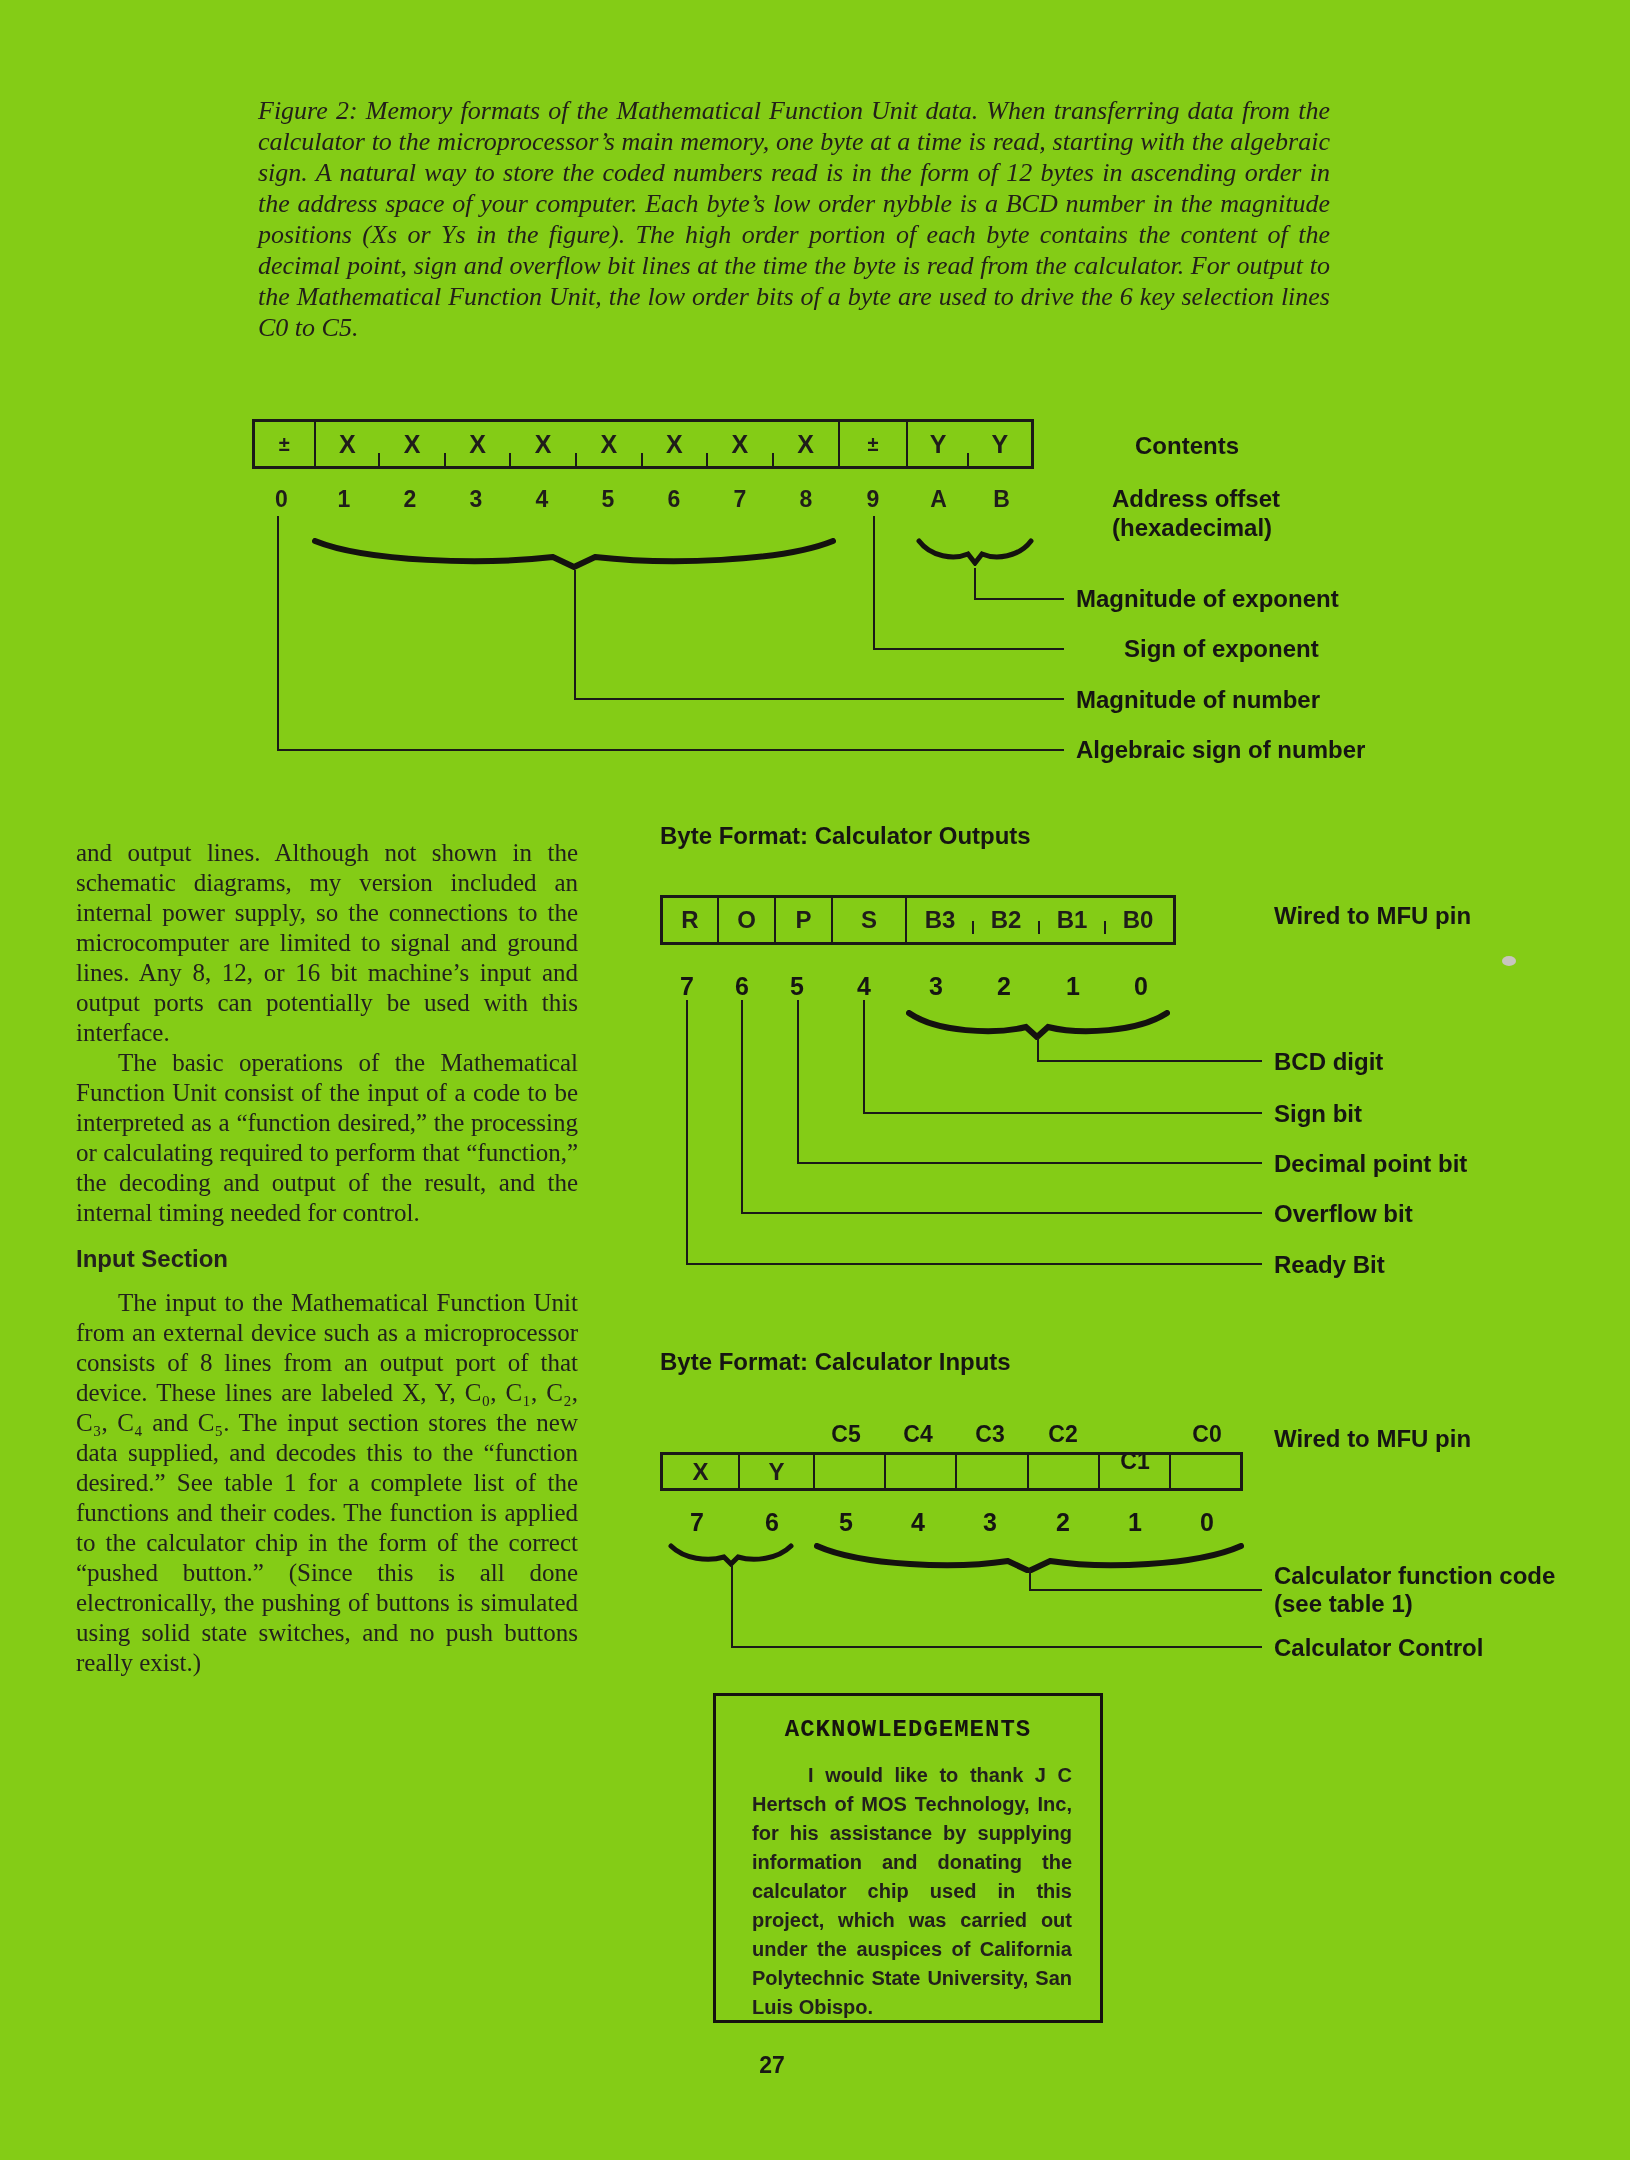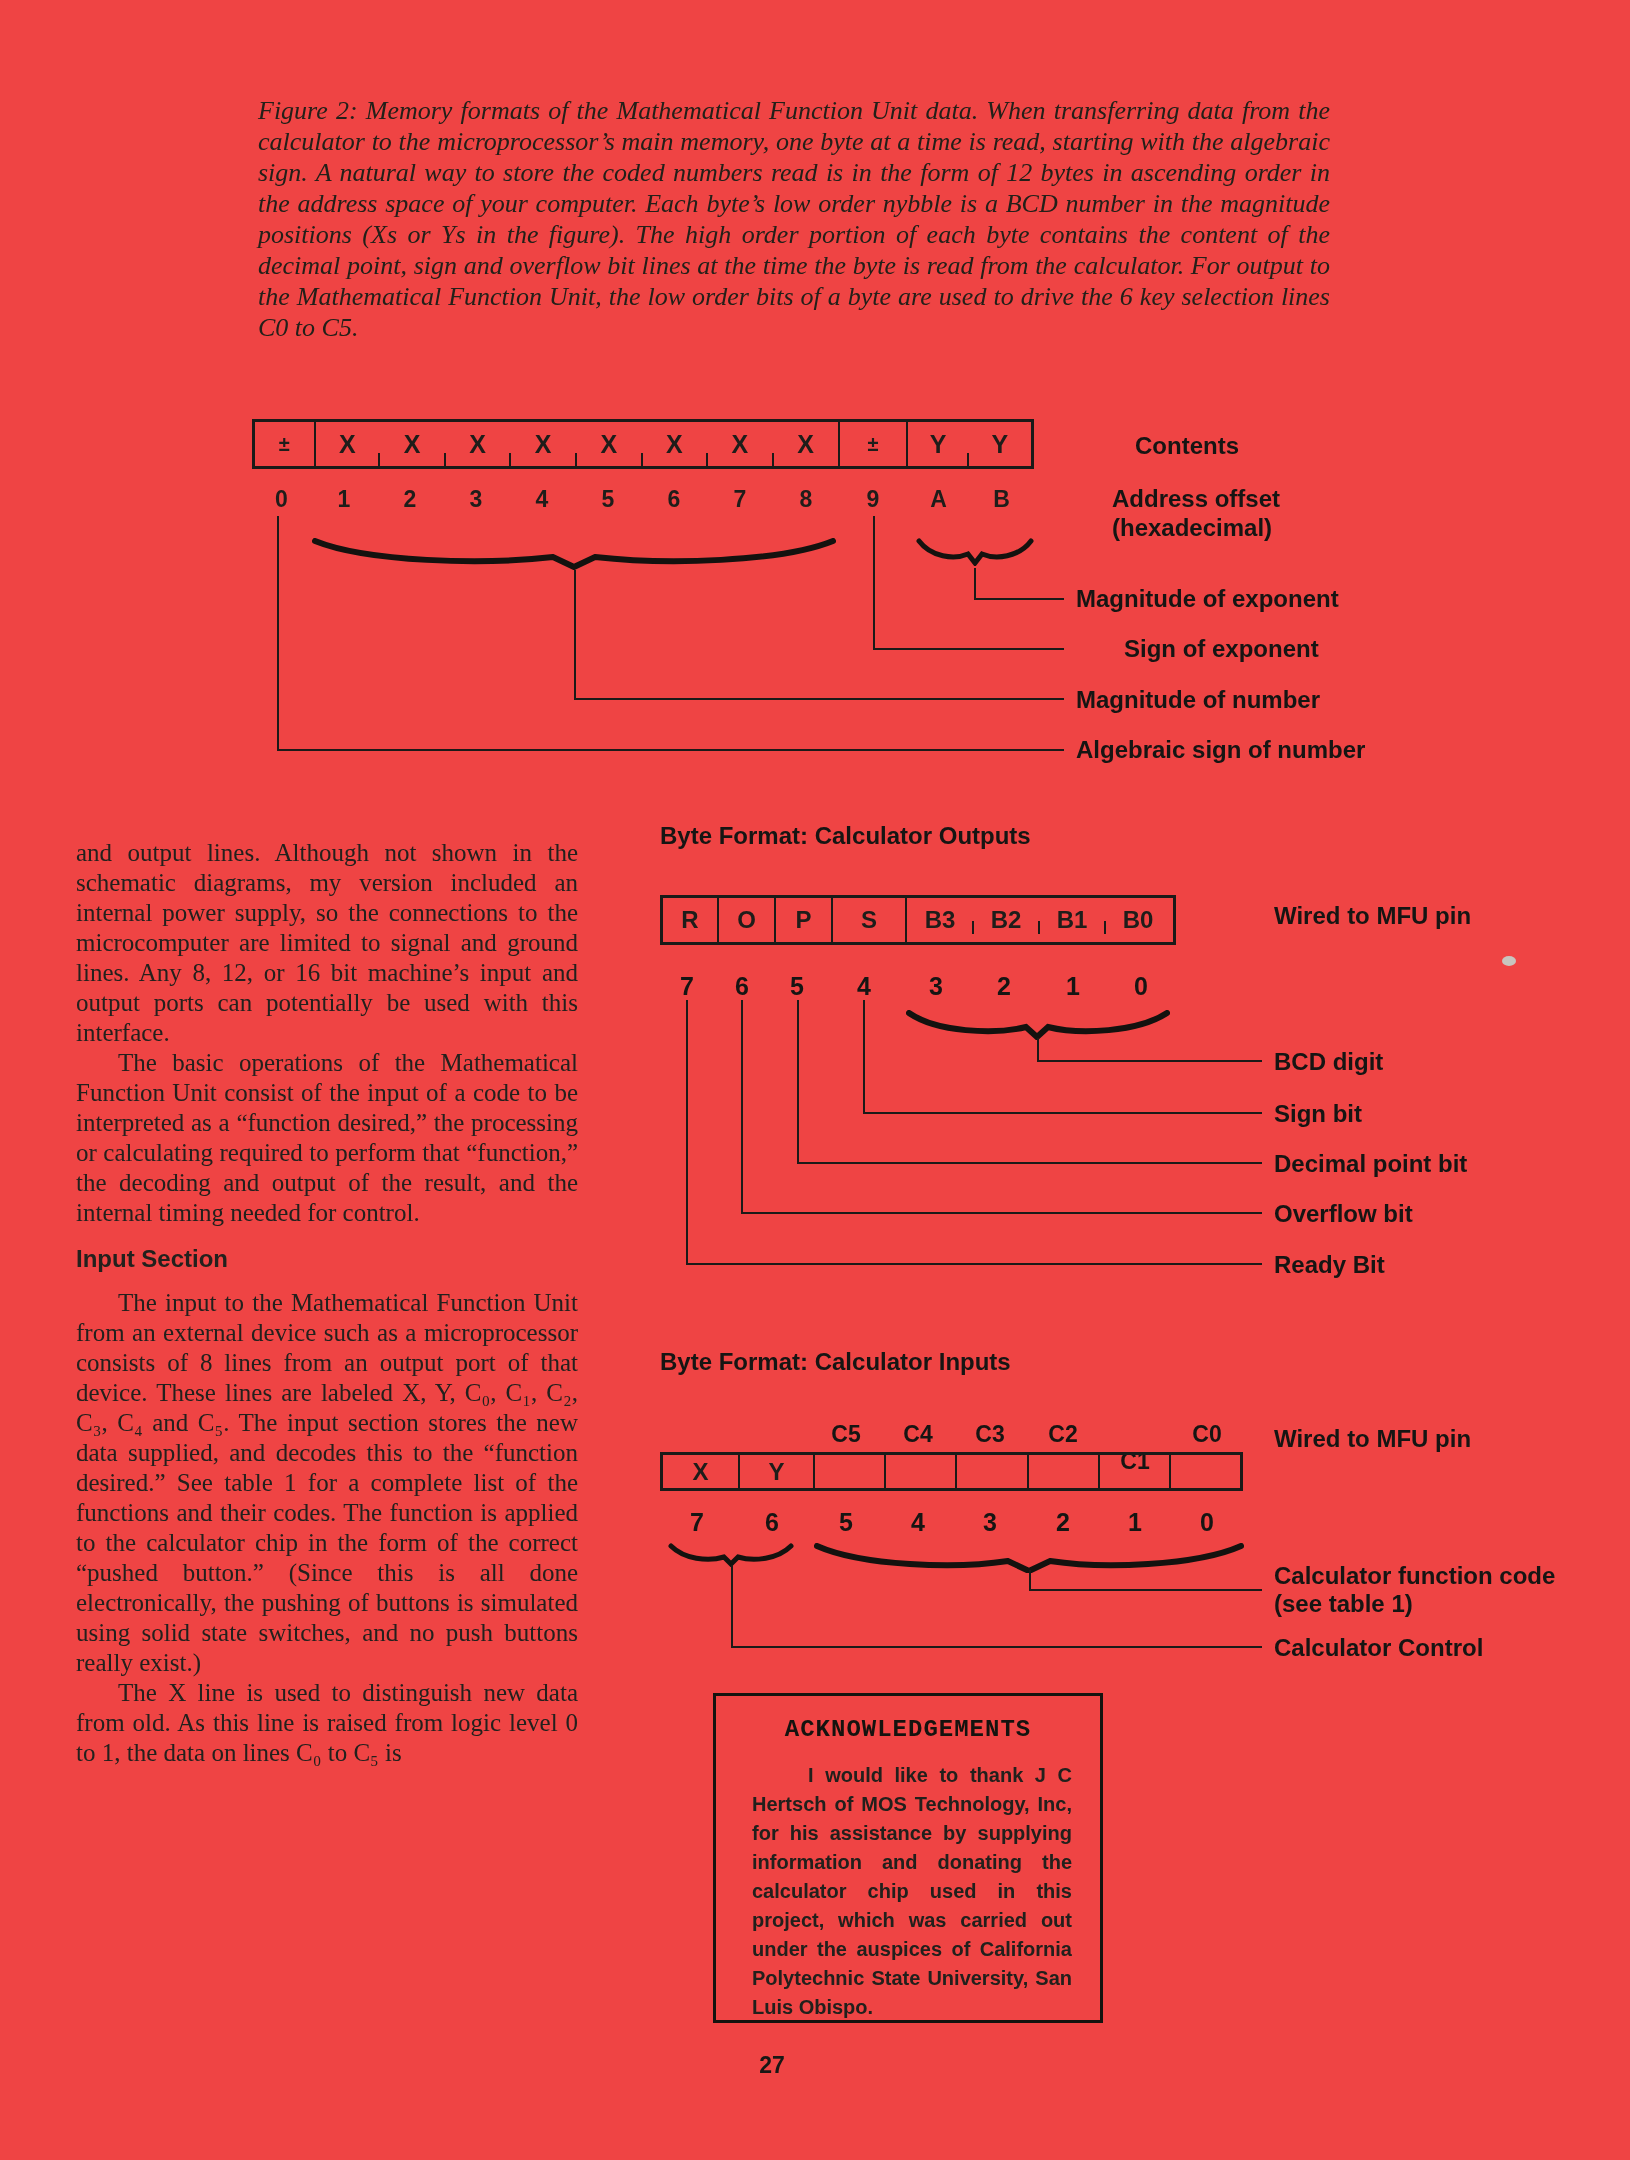--- a/index.html
+++ b/index.html
@@ -1,19 +1,19 @@
 <!DOCTYPE html>
 <html><head>
 <meta charset="utf-8">
 <style>
   * { margin:0; padding:0; box-sizing:border-box; }
   html,body { background:#e8e7e4; }
   #page {
     position:relative; width:1630px; height:2160px;
-    background:#ef4444; overflow:hidden;
+    background:#84cc16; overflow:hidden;
     font-family:"Liberation Serif","DejaVu Serif",serif;
     color:#1f1d1a;
   }
   
   #caption {
     position:absolute; left:258px; top:95px; width:1072px;
     font-style:italic; font-size:26px; line-height:31px;
     text-align:justify; color:#232019;
   }
   .dlabel {
@@ -236,21 +236,20 @@
 
   <div class="dlabel" style="left:1274px;top:1562px;">Calculator function code</div>
   <div class="dlabel" style="left:1274px;top:1590px;text-align:right;">(see table 1)</div>
   <div class="dlabel" style="left:1274px;top:1634px;">Calculator Control</div>
 
   <div id="article">
     <p>and output lines. Although not shown in the schematic diagrams, my version included an internal power supply, so the connections to the microcomputer are limited to signal and ground lines. Any 8, 12, or 16 bit machine’s input and output ports can potentially be used with this interface.</p>
     <p class="ind">The basic operations of the Mathematical Function Unit consist of the input of a code to be interpreted as a “function desired,” the processing or calculating required to perform that “function,” the decoding and output of the result, and the internal timing needed for control.</p>
     <div class="colheading">Input Section</div>
     <p class="ind">The input to the Mathematical Function Unit from an external device such as a microprocessor consists of 8 lines from an output port of that device. These lines are labeled X, Y, C₀, C₁, C₂, C₃, C₄ and C₅. The input section stores the new data supplied, and decodes this to the “function desired.” See table 1 for a complete list of the functions and their codes. The function is applied to the calculator chip in the form of the correct “pushed button.” (Since this is all done electronically, the pushing of buttons is simulated using solid state switches, and no push buttons really exist.)</p>
-    <p class="ind">The X line is used to distinguish new data from old. As this line is raised from logic level 0 to 1, the data on lines C₀ to C₅ is</p>
   </div>
 
   <div id="ackbox">
     <div id="acktitle">ACKNOWLEDGEMENTS</div>
     <div id="ackbody">I would like to thank J C Hertsch of MOS Technology, Inc, for his assistance by supplying information and donating the calculator chip used in this project, which was carried out under the auspices of California Polytechnic State University, San Luis Obispo.</div>
   </div>
 
   <div id="pagenum">27</div>
 
   <div id="speck"></div>

